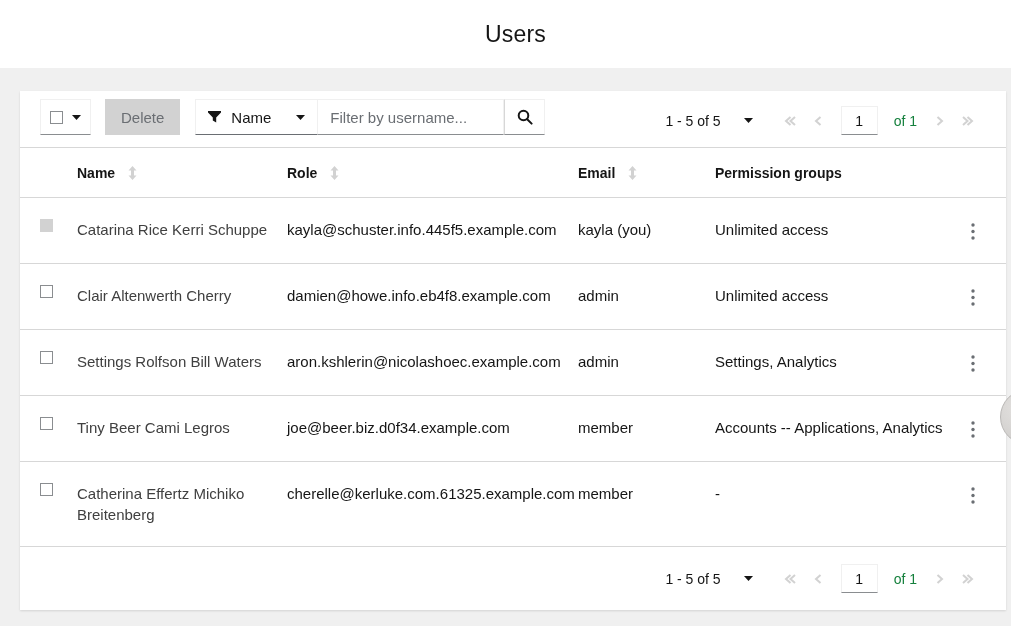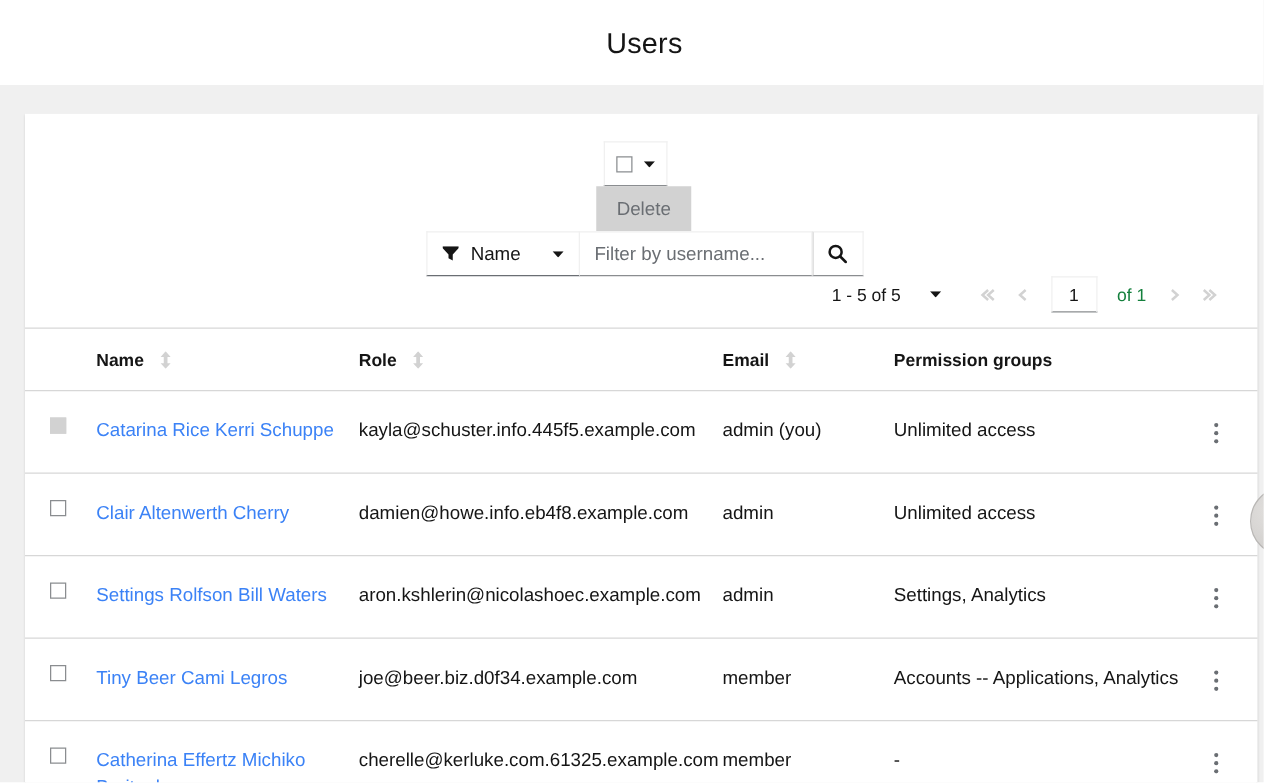--- a/index.html
+++ b/index.html
@@ -17,24 +17,23 @@
   }
   .page-header h1 { font-size: 23px; font-weight: 500; letter-spacing: .2px; color:#151515; }
 
   .card {
     position: absolute; left: 20px; top: 91px; width: 986px;
     background: #fff; box-shadow: 0 1px 2px rgba(3,3,3,.12);
   }
 
   
   .toolbar {
-    display: flex; align-items: center;
-    padding: 22px 30px 12px 20px;
+    display: flex; align-items: flex-end;
+    padding: 8px 30px 12px 20px;
     border-bottom: 1px solid #d7d7d7;
-    flex-direction: column;
   }
   .ctl {
     height: 36px; background:#fff;
     border: 1px solid #f0f0f0; border-bottom-color: #8a8d90;
     display: flex; align-items: center;
   }
   .bulk-select { width: 51px; padding: 0 9px; justify-content: space-between; cursor: pointer; }
   .checkbox {
     width: 13px; height: 13px; background: #fff;
     border: 1px solid #8a8d90; display: inline-block; flex: none;
@@ -82,21 +81,21 @@
   }
   .thead-row { border-bottom: 1px solid #d7d7d7; }
   .thead-row .th {
     font-size: 14px; font-weight: 700; padding: 17px 0 16px 0;
     display: flex; align-items: center; gap: 13px; background: none; border: none;
     font-family: inherit; color: #151515; text-align: left; cursor: pointer;
   }
   .trow { border-bottom: 1px solid #d7d7d7; padding-top: 21px; padding-bottom: 21px; }
   .trow .cell { font-size: 15px; line-height: 22px; color: #151515; }
   .cell-email, .cell-role, .cell-groups { white-space: nowrap; }
-  .name-link { color: #3b82f6; text-decoration: none; cursor: pointer; display: inline-block; line-height: 21px; font-size: 15px; padding-right: 14px; }
+  .name-link { color: #404040; text-decoration: none; cursor: pointer; display: inline-block; line-height: 21px; font-size: 15px; padding-right: 14px; }
   .kebab {
     background: none; border: none; cursor: pointer; padding: 2px 6px; justify-self: center;
     margin-top: 2px;
   }
 
   .card-footer { display: flex; padding: 0 30px 0 20px; height: 63px; align-items: center; }
 
   
   .edge-widget {
     position: absolute; left: 1000px; top: 389px; width: 56px; height: 56px;
@@ -234,21 +233,21 @@
       <div class="th" style="cursor:default">
         <span>Permission groups</span>
       </div>
       <div></div>
     </div>
 
     <div class="grid-row trow">
       <span class="checkbox disabled"></span>
       <div><a class="name-link">Catarina Rice Kerri Schuppe</a></div>
       <span class="cell cell-email">kayla@schuster.info.445f5.example.com</span>
-      <span class="cell cell-role">admin (you)</span>
+      <span class="cell cell-role">kayla (you)</span>
       <span class="cell cell-groups">Unlimited access</span>
       <button class="kebab">
         <span>
           <svg width="4" height="17" viewBox="0 0 4 17">
               <circle cx="2" cy="2" r="1.7" fill="#6a6e73"></circle>
               <circle cx="2" cy="8.5" r="1.7" fill="#6a6e73"></circle>
               <circle cx="2" cy="15" r="1.7" fill="#6a6e73"></circle>
             </svg>
         </span>
       </button>

